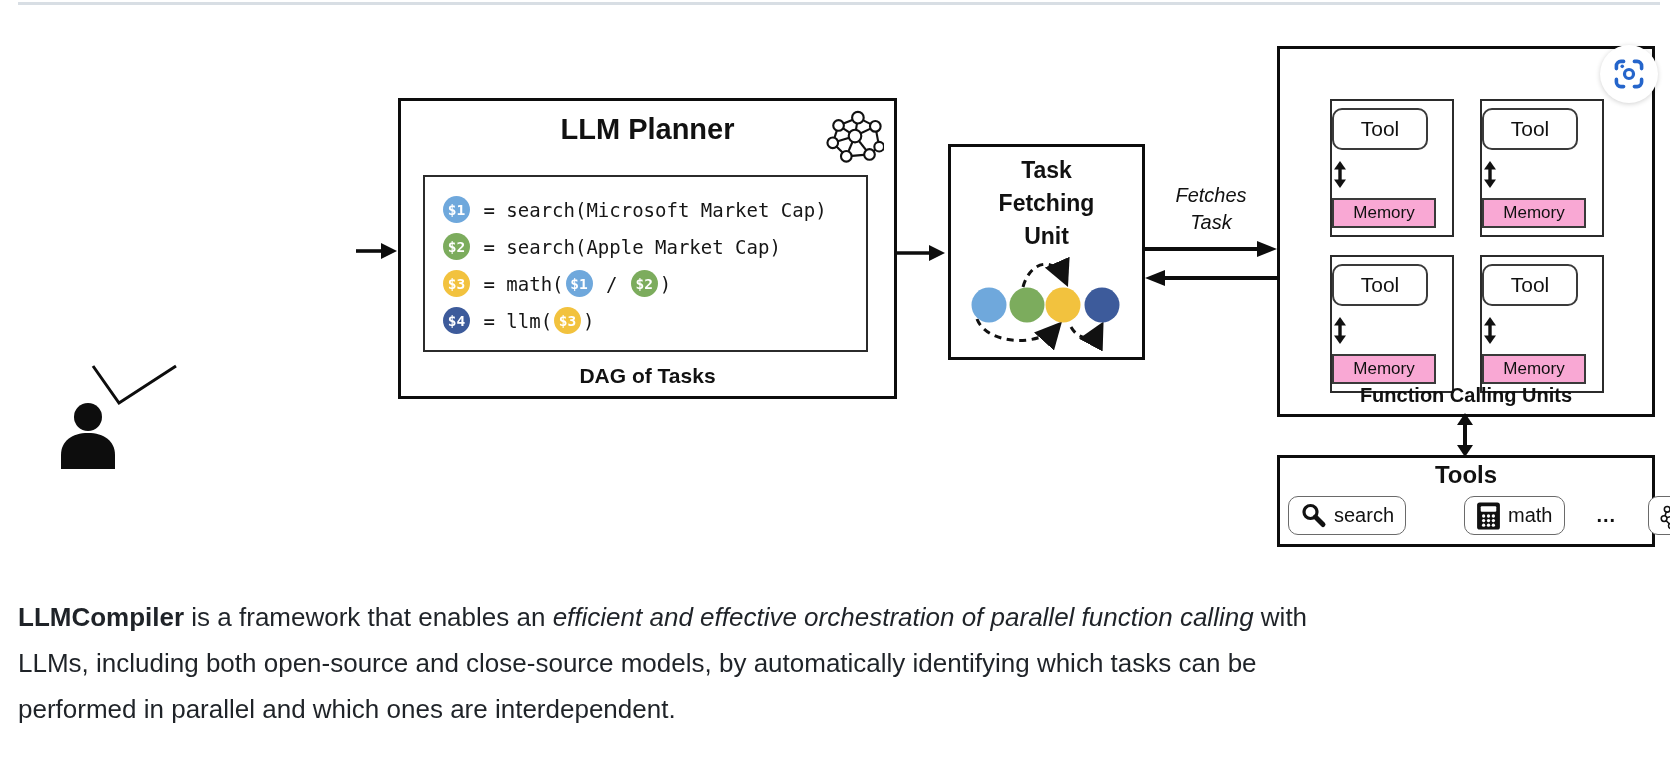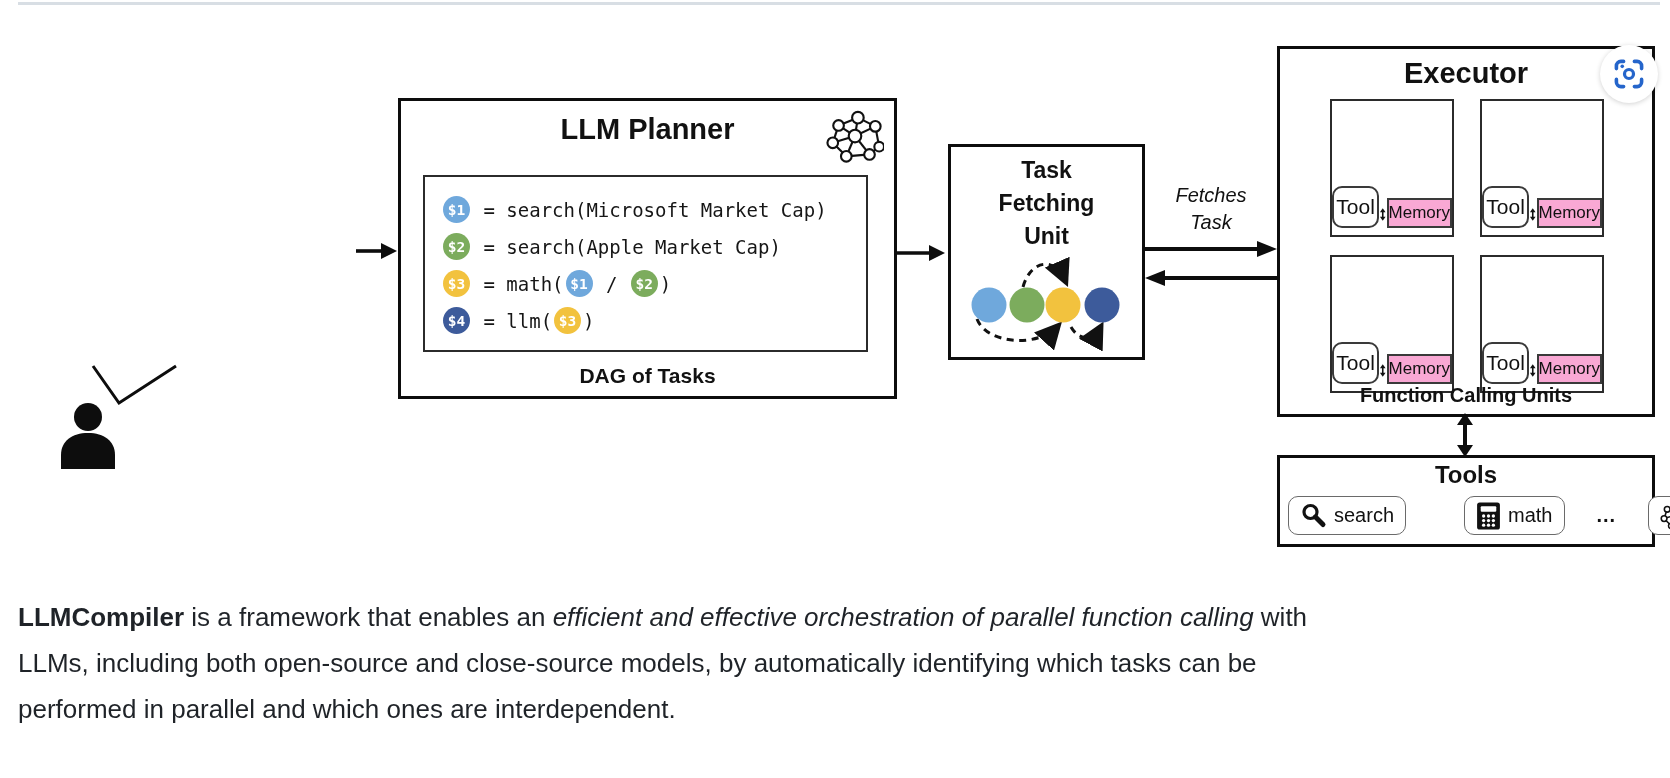--- a/index.html
+++ b/index.html
@@ -39,22 +39,22 @@
 
   .flow-label{font-style:italic;font-size:20px;line-height:27px;text-align:center;white-space:pre-line;}
   .lbl-fetches{left:1147px;top:182px;width:128px;}
   .lbl-resolves{left:1136px;top:288px;width:150px;}
 
   
   .executor{left:1277px;top:46px;width:372px;height:365px;border:3px solid #0d0d0d;background:#fff;}
   .executor-title{margin-top:8px;text-align:center;font-size:29px;font-weight:700;}
   .fcu-grid{position:absolute;left:50px;top:50px;display:grid;grid-template-columns:repeat(2,124px);
             column-gap:26px;row-gap:18px;}
-  .fcu{width:120px;height:120px;border:2px solid #2b2b2b;display:flex;flex-direction:row;
-       align-items:flex-end;justify-content:space-between;padding:7px 0;background:#fff;}
+  .fcu{width:120px;height:120px;border:2px solid #2b2b2b;display:flex;flex-direction:column;
+       align-items:flex-start;justify-content:space-between;padding:7px 0;background:#fff;}
   .tool-box{width:92px;height:38px;border:2px solid #3a3a3a;border-radius:10px;display:flex;
             align-items:center;justify-content:center;font-size:21px;background:#fff;}
   .memory-box{width:100px;height:26px;border:2px solid #3a3a3a;display:flex;align-items:center;
               justify-content:center;font-size:17px;background:#f9a8d4;}
   .fcu-caption{position:absolute;left:0;right:0;bottom:7px;text-align:center;font-size:20px;font-weight:700;}
   .shot-btn{position:absolute;left:320px;top:-4px;width:58px;height:58px;border-radius:50%;background:#fff;
             box-shadow:0 1px 5px rgba(0,0,0,0.18);display:flex;align-items:center;justify-content:center;
             cursor:pointer;border:none;}
 
   
@@ -183,21 +183,20 @@
   <svg class="abs" style="left:1145px;top:240px;" width="132" height="18" viewBox="0 0 132 18">
     <line x1="0" y1="9" x2="114" y2="9" stroke="#0d0d0d" stroke-width="4"></line>
     <polygon points="112,1 132,9 112,17" fill="#0d0d0d"></polygon>
   </svg>
   <svg class="abs" style="left:1145px;top:269px;" width="132" height="18" viewBox="0 0 132 18">
     <line x1="18" y1="9" x2="132" y2="9" stroke="#0d0d0d" stroke-width="4"></line>
     <polygon points="20,1 0,9 20,17" fill="#0d0d0d"></polygon>
   </svg>
 
   <div class="abs executor">
-    <div class="executor-title">Executor</div>
     <div class="fcu-grid">
         <div class="fcu">
           <div class="tool-box">Tool</div>
           <svg width="16" height="27" viewBox="0 0 16 27">
             <line x1="8" y1="5" x2="8" y2="22" stroke="#111" stroke-width="3.4"></line>
             <polygon points="8,0 2,8.5 14,8.5" fill="#111"></polygon>
             <polygon points="8,27 2,18.5 14,18.5" fill="#111"></polygon>
           </svg>
           <div class="memory-box">Memory</div>
         </div>

